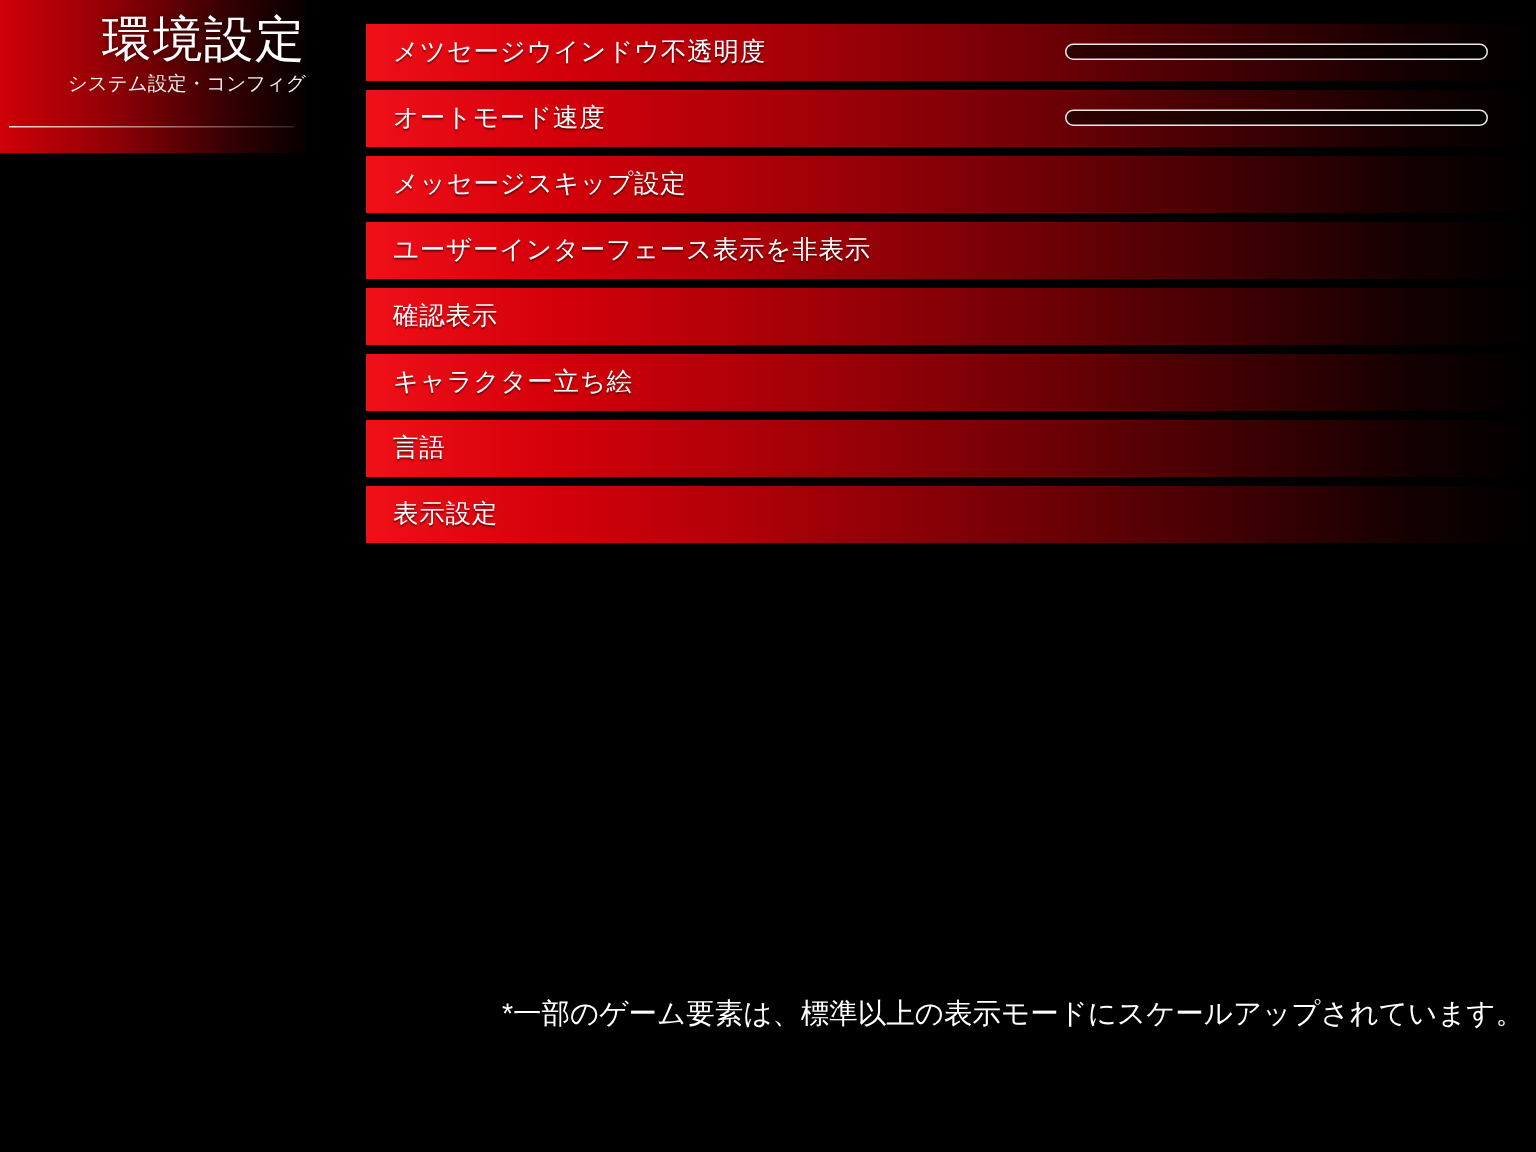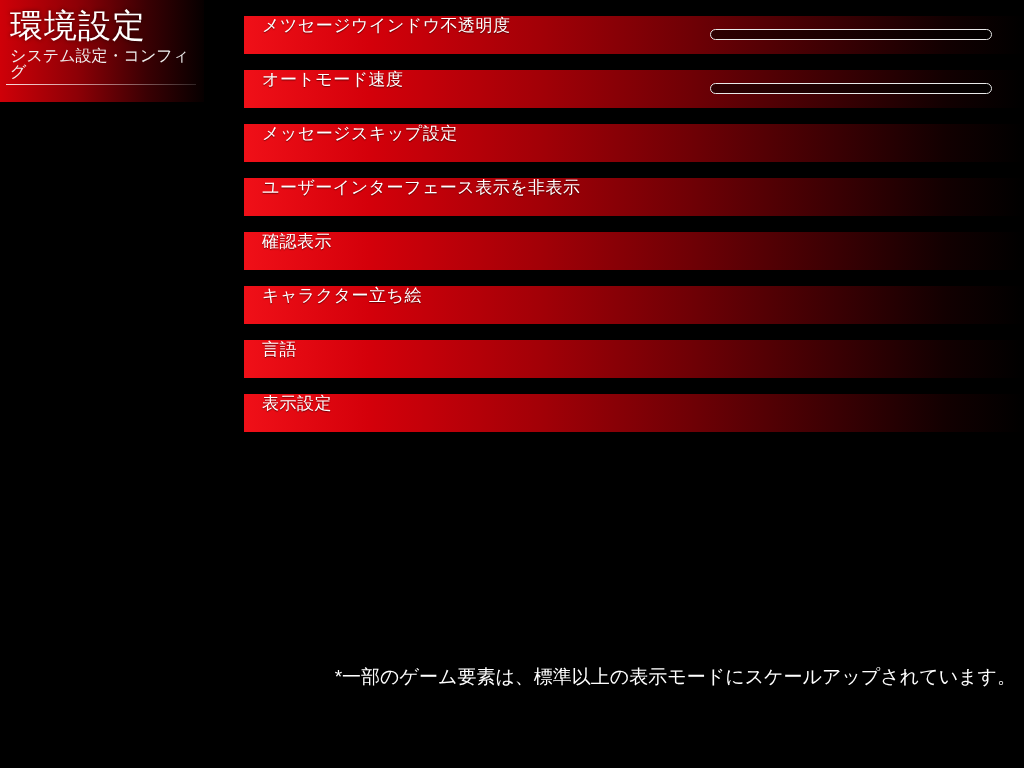--- a/index.html
+++ b/index.html
@@ -19,31 +19,32 @@
   
   #title-block {
     position: absolute;
     left: 0;
     top: 0;
     width: 204px;
     height: 102px;
     background: linear-gradient(90deg, #cf0008 0%, #8d0006 38%, #3a0003 72%, #060000 100%);
     box-sizing: border-box;
     padding: 6px 0 0 10px;
+    text-align: right;
   }
   #title-main {
     font-size: 33px;
     line-height: 40px;
     letter-spacing: 1px;
     color: #ffffff;
     text-shadow: 0 0 4px rgba(0,0,0,0.6);
     font-weight: normal;
   }
   #title-sub {
-    font-size: 16px;
+    font-size: 13px;
     line-height: 16px;
     margin-top: 2px;
     color: #f0f0f0;
     letter-spacing: 0px;
   }
   #title-underline {
     position: absolute;
     left: 6px;
     top: 84px;
     width: 190px;
@@ -54,30 +55,31 @@
   
   #menu-list {
     position: absolute;
     left: 244px;
     top: 16px;
     width: 780px;
   }
   .menu-row {
     position: relative;
     height: 38px;
-    margin-bottom: 16px;
+    margin-bottom: 6px;
     background: linear-gradient(90deg,
         #f01018 0%,
         #d4000a 16%,
         #a20007 38%,
         #6d0005 58%,
         #3a0003 76%,
         #120001 90%,
         #000000 100%);
     display: flex;
+    align-items: center;
     box-sizing: border-box;
     padding-left: 18px;
   }
   .menu-label {
     font-size: 17px;
     line-height: 20px;
     color: #ffffff;
     letter-spacing: 0.5px;
     white-space: nowrap;
     text-shadow: 0 1px 1px rgba(0,0,0,0.5);

